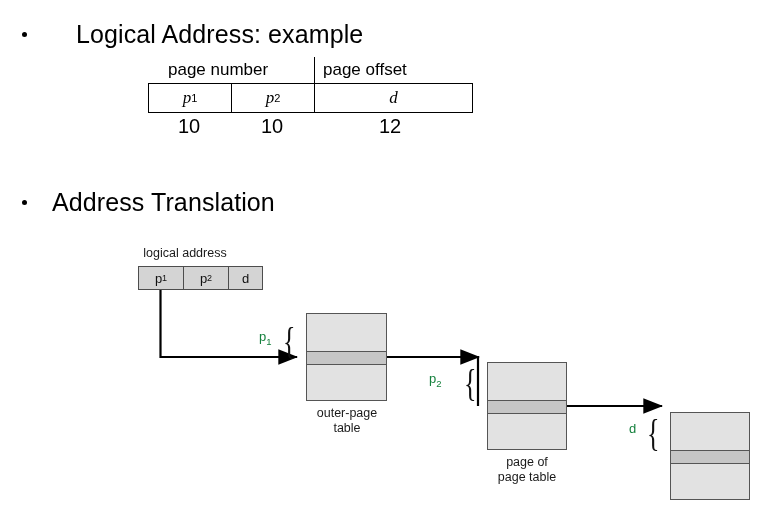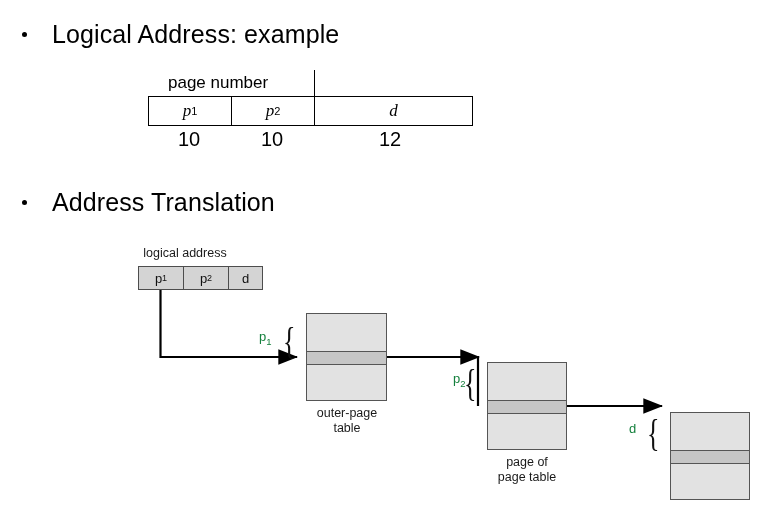--- a/index.html
+++ b/index.html
@@ -32,28 +32,28 @@
     position: relative;
     top: -6px;
     flex: 0 0 auto;
   }
   .bullet-text {
     font-size: 25px;
     line-height: 1;
     letter-spacing: 0.1px;
     white-space: nowrap;
   }
-  #bullet-logical { left: 22px; top: 22px; }
+  #bullet-logical { left: 22px; top: 22px; gap: 24px; }
   #bullet-translation { left: 22px; top: 190px; }
 
   
   #addr-format {
     position: absolute;
     left: 148px;
-    top: 70px;
+    top: 57px;
     width: 325px;
   }
   .fmt-headers {
     position: relative;
     height: 26px;
   }
   .fmt-h {
     position: absolute;
     font-size: 17px;
     line-height: 26px;
@@ -200,21 +200,21 @@
     font-size: 26px;
     line-height: 1;
     font-family: "Liberation Serif", serif;
     color: #111;
     transform: scaleY(1.45);
     transform-origin: top left;
   }
 
   #lbl-p1 { left: 259px; top: 329px; }
   #brace-p1 { left: 283px; top: 324px; }
-  #lbl-p2 { left: 440px; top: 371px; padding-left: 13px; }
+  #lbl-p2 { left: 416px; top: 371px; padding-left: 13px; }
   #brace-p2 { left: 464px; top: 366px; }
   #lbl-d  { left: 629px; top: 421px; }
   #brace-d { left: 647px; top: 416px; }
 
   #lbl-logical-address { left: 124px; top: 246px; width: 122px; }
   #lbl-outer-page { left: 288px; top: 406px; width: 118px; }
   #lbl-page-of-table { left: 468px; top: 455px; width: 118px; }
 
   svg.connectors {
     position: absolute;
@@ -230,20 +230,21 @@
   <div class="bullet-row" id="bullet-logical">
     <span class="bullet-dot"></span>
     <span class="bullet-text">Logical Address: example</span>
   </div>
 
   <div id="addr-format">
 
     <div class="fmt-headers">
       <span class="fmt-h fmt-h-number">page number</span>
       <span class="fmt-divider"></span>
+      <span class="fmt-h fmt-h-offset">page offset</span>
     </div>
 
     <div class="fmt-boxrow">
       <div class="fmt-cell c1">
         <span>p</span>
           <sub>1</sub>
       </div>
       <div class="fmt-cell c2">
         <span>p</span>
           <sub>2</sub>

